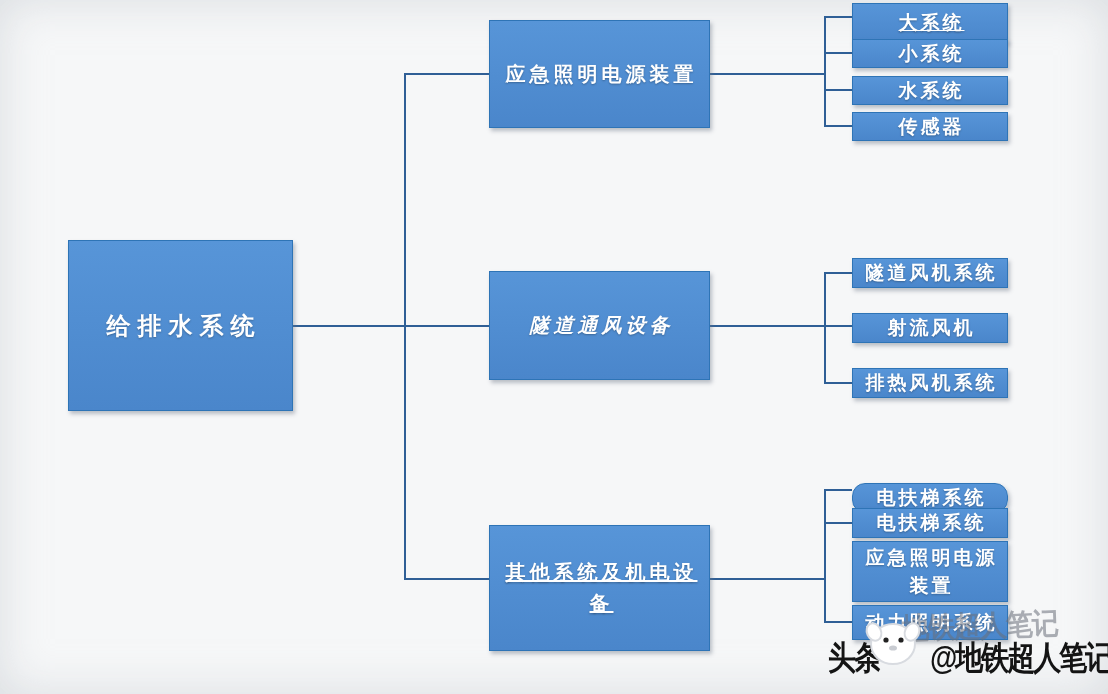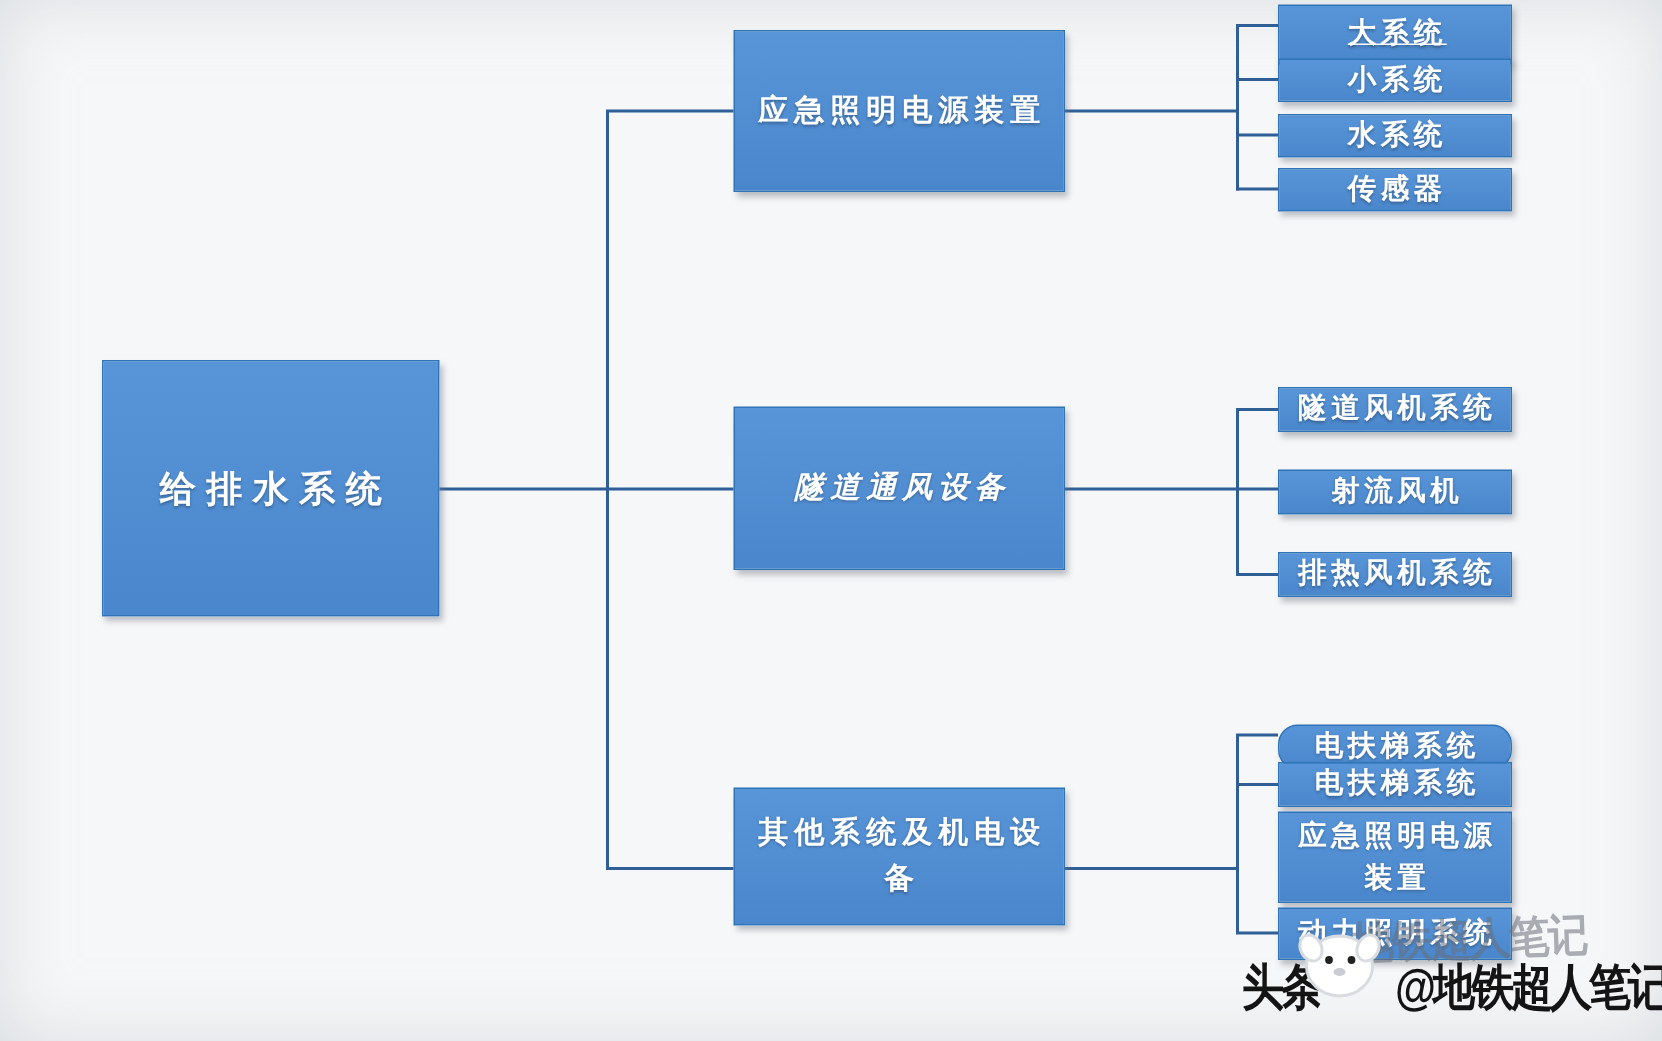--- a/index.html
+++ b/index.html
@@ -49,21 +49,21 @@
     font-size:24px;letter-spacing:7px;padding-left:7px;
   }
   .node-branch{
     left:489px;width:221px;
     font-size:20px;letter-spacing:4px;
     padding:4px 10px 4px 14px;
     line-height:1.55;
   }
   .node-branch-1{top:20px;height:108px;}
   .node-branch-2{top:271px;height:109px;font-style:italic;}
-  .node-branch-3{top:525px;height:92px;}
+  .node-branch-3{top:525px;height:126px;text-decoration:underline;}
   .node-leaf{
     left:852px;width:156px;
     font-size:19px;letter-spacing:3px;
     line-height:1.45;
     padding:0 4px 0 7px;
   }
   
   .leaf-1-1{top:3px;height:40px;text-decoration:underline;}
   .leaf-1-2{top:39px;height:29px;}
   .leaf-1-3{top:76px;height:29px;}

